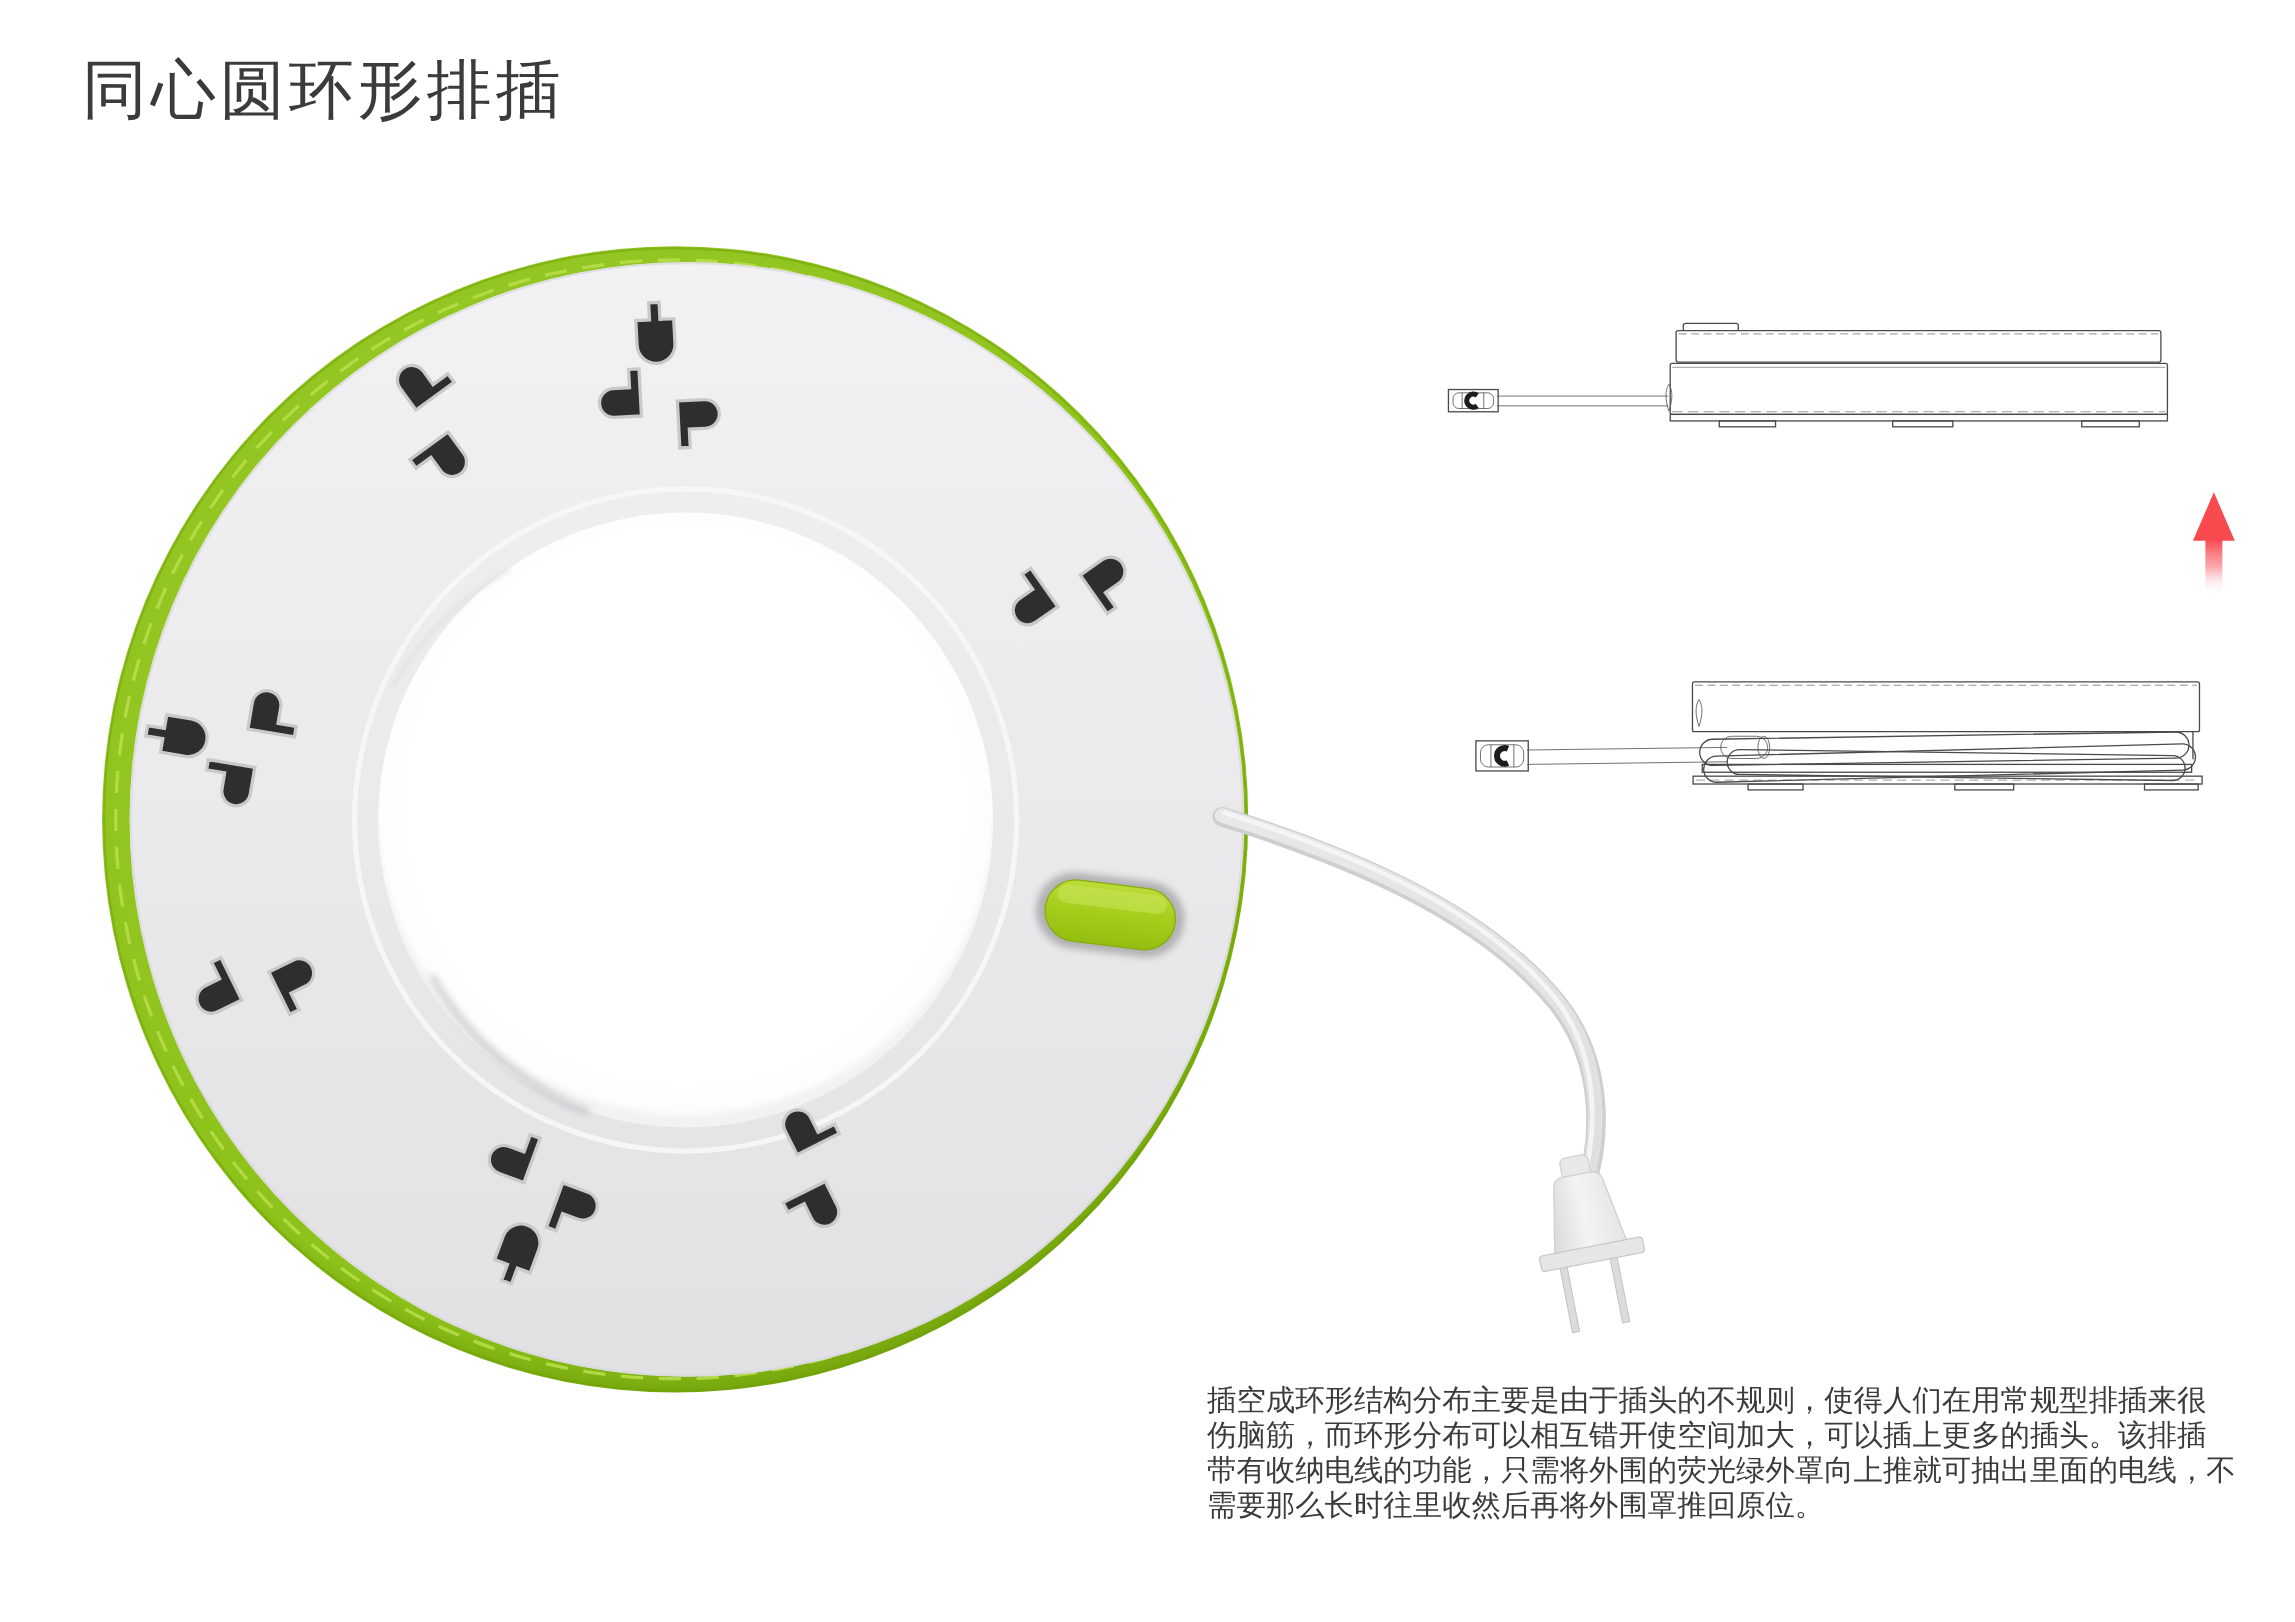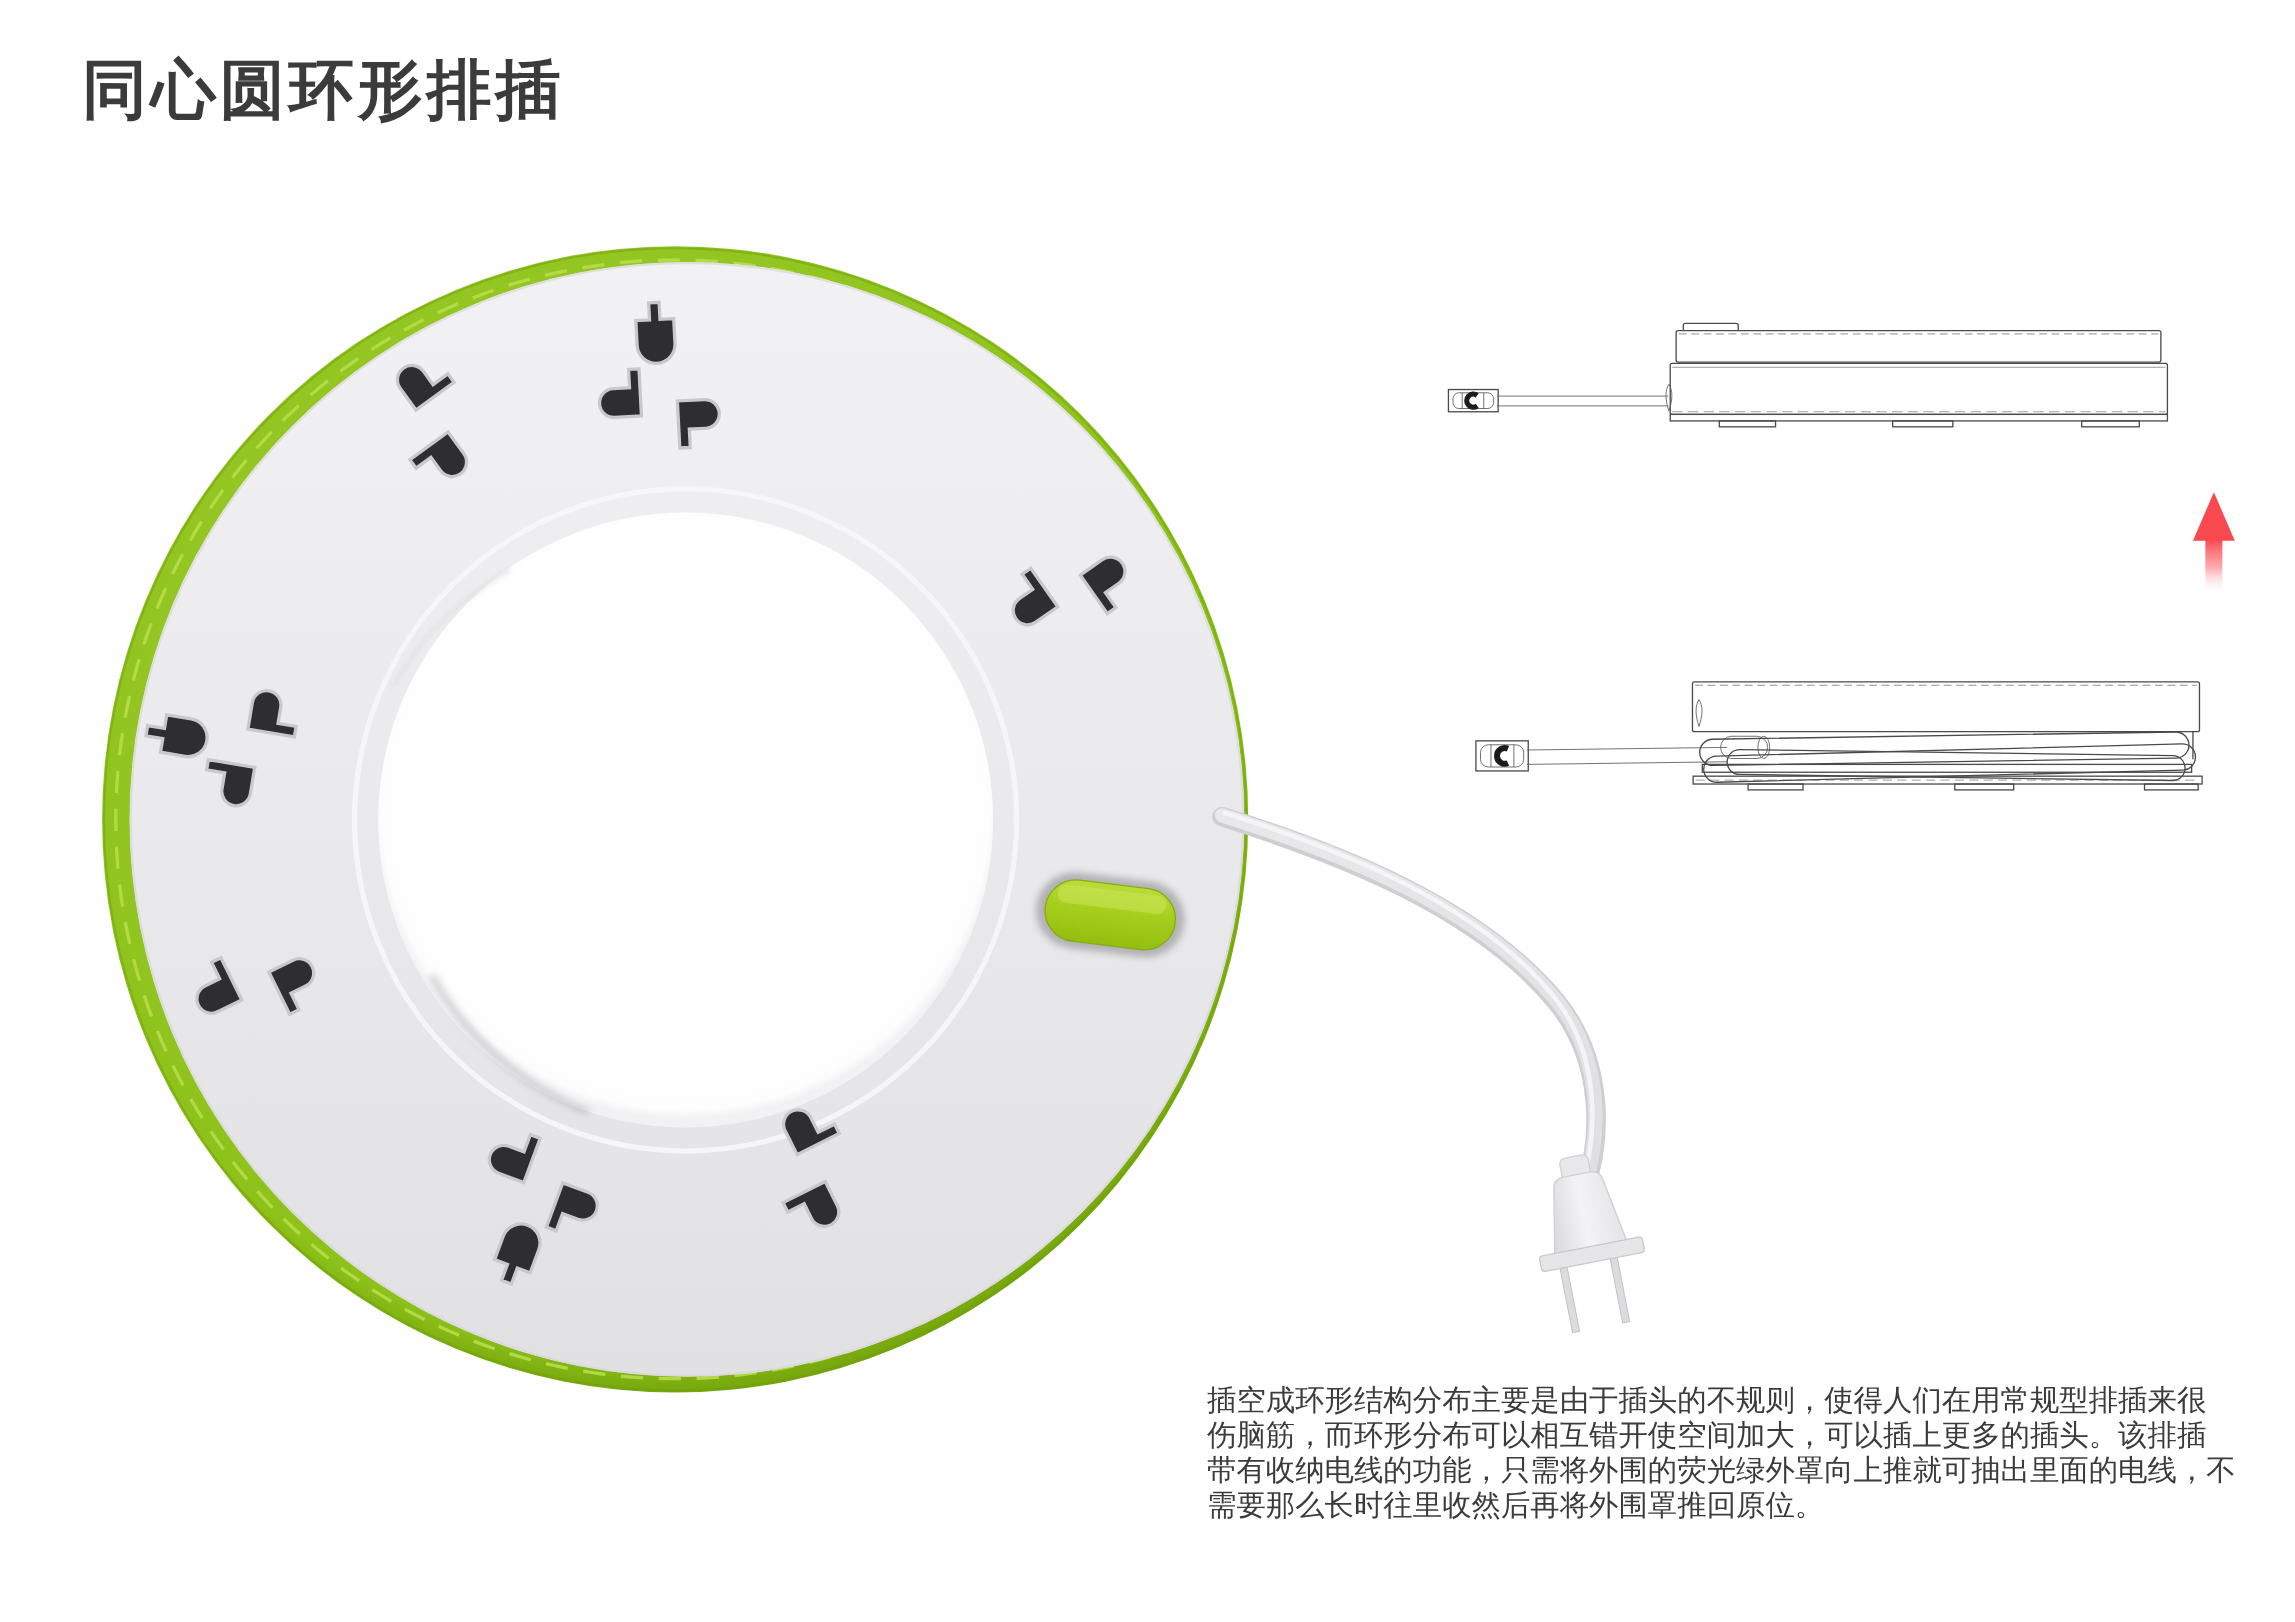--- a/index.html
+++ b/index.html
@@ -1,19 +1,19 @@
 <!DOCTYPE html>
 <html style="--accent-green: #8dc21a; --accent-green-dark: #79aa0e; --button-green: #a6ce1d; --dash-green: #b7dd49; --arrow-red: #f8494f; --ring-face: #ebebed; --hole-dark: #2e2e30; --text: #3b3b3b; --line-art: #4a4a4a;font-size:10.5px"><head>
 <meta charset="utf-8">
 <style>
   html,body{margin:0;padding:0;background:#ffffff;}
   body{width:2295px;height:1623px;position:relative;overflow:hidden;
        font-family:"Liberation Sans","DejaVu Sans",sans-serif;}
   #page-title{position:absolute;left:82px;top:51px;font-size:65px;line-height:1.2;
-       font-weight:700;color:var(--text,#3e3e3e);letter-spacing:3.9px;z-index:2;}
+       font-weight:400;color:var(--text,#3e3e3e);letter-spacing:3.9px;z-index:2;}
   #desc{position:absolute;left:1207px;top:1382px;width:1099px;z-index:2;
        font-size:29.4px;line-height:35px;font-weight:500;color:var(--text,#3b3b3b);}
   #desc .line{white-space:nowrap;}
   svg{position:absolute;left:0;top:0;z-index:1;}
   .lineart{stroke:#4a4a4a;fill:none;stroke-width:2;}
   .lineart-thin{stroke:#5a5a5a;fill:none;stroke-width:1.3;}
   .hole{fill:#2e2e30;stroke:#c9c9cb;stroke-width:5;}
 </style>
 </head>
 <body>

